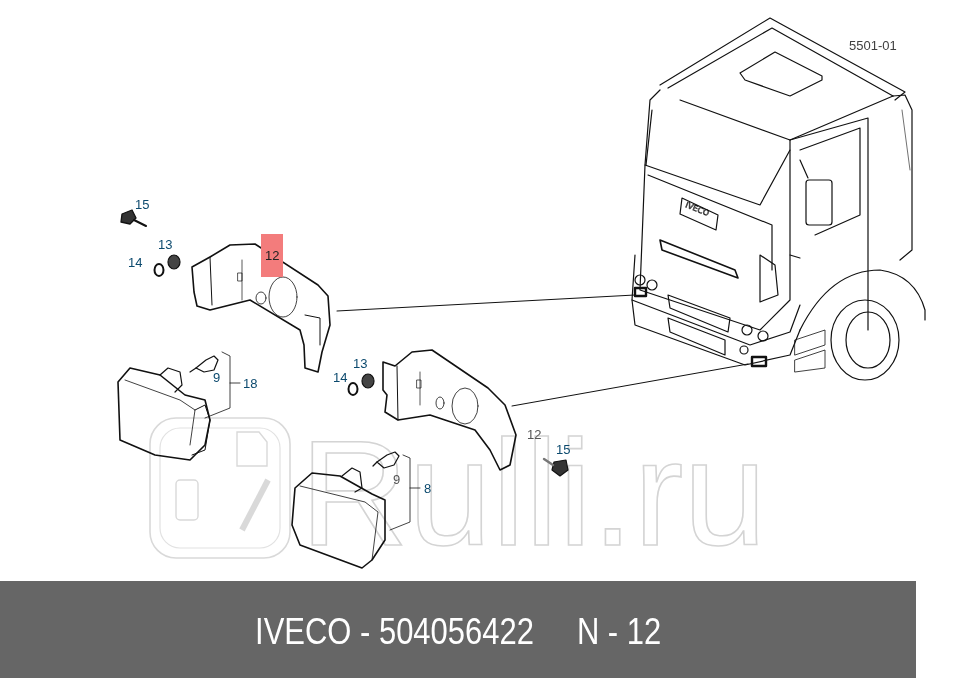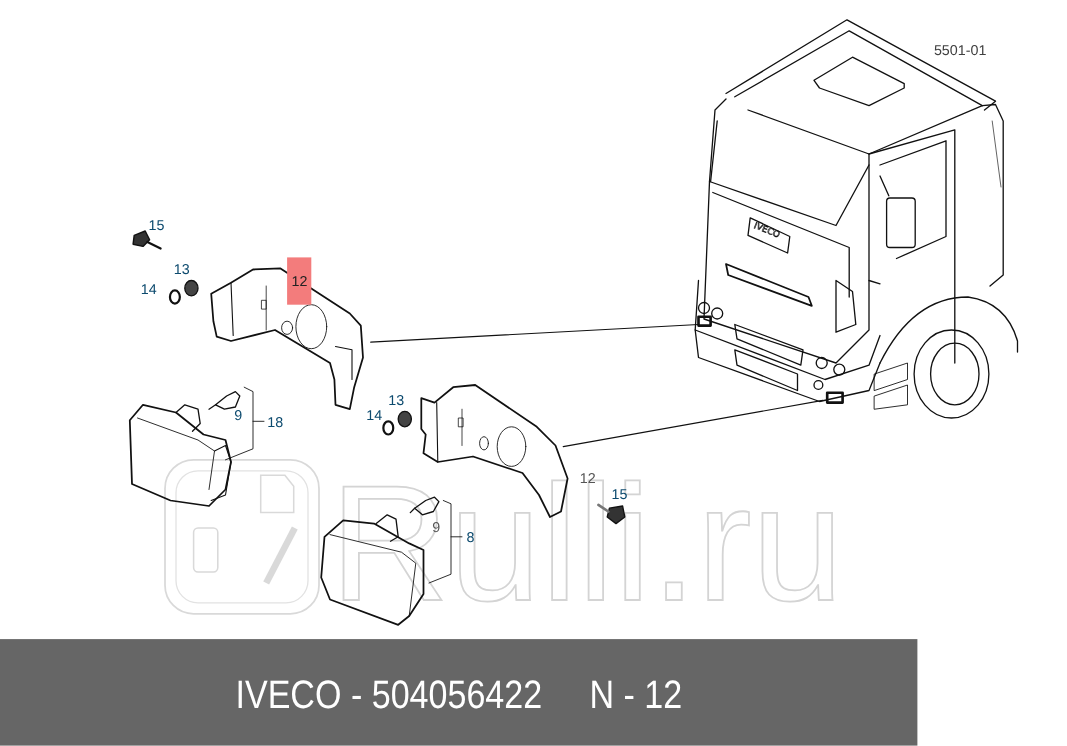--- a/index.html
+++ b/index.html
@@ -3,21 +3,21 @@
 <meta charset="utf-8">
 <style>
   html, body { margin:0; padding:0; background:#ffffff; }
   body { width:970px; height:678px; position:relative; overflow:hidden; font-family:"Liberation Sans", sans-serif; }
   #canvas { position:absolute; left:0; top:0; width:970px; height:581px; background:#ffffff; }
   svg.drawing { position:absolute; left:0; top:0; }
   .callout { position:absolute; font-family:"Liberation Sans", sans-serif; font-size:13px; color:#0c4a6e; line-height:1; }
   .callout.hl { background:#f37c7c; color:#222; padding:15px 4px; font-size:13px; }
   .diagram-id { position:absolute; left:849px; top:38px; font-size:13px; color:#404040; font-family:"Liberation Sans", sans-serif; }
   #watermark { position:absolute; left:0; top:0; width:970px; height:581px; pointer-events:none; }
-  #footer { position:absolute; left:0; top:581px; width:834px; height:97px; background:#666666; display:flex; align-items:center; justify-content:center; }
+  #footer { position:absolute; left:0; top:581px; width:916px; height:97px; background:#666666; display:flex; align-items:center; justify-content:center; }
   #footer .caption { color:#ffffff; font-family:"Liberation Sans", sans-serif; font-size:36px; letter-spacing:0px; transform:scaleX(0.86); white-space:pre; margin-top:4px; }
   .wm-text { font-family:"Liberation Sans", sans-serif; font-size:150px; fill:none; stroke:#d4d4d4; stroke-width:1.6; }
 </style>
 </head>
 <body>
 
 <div id="canvas">
 
   <svg id="watermark" width="970" height="581" viewBox="0 0 970 581">
 

